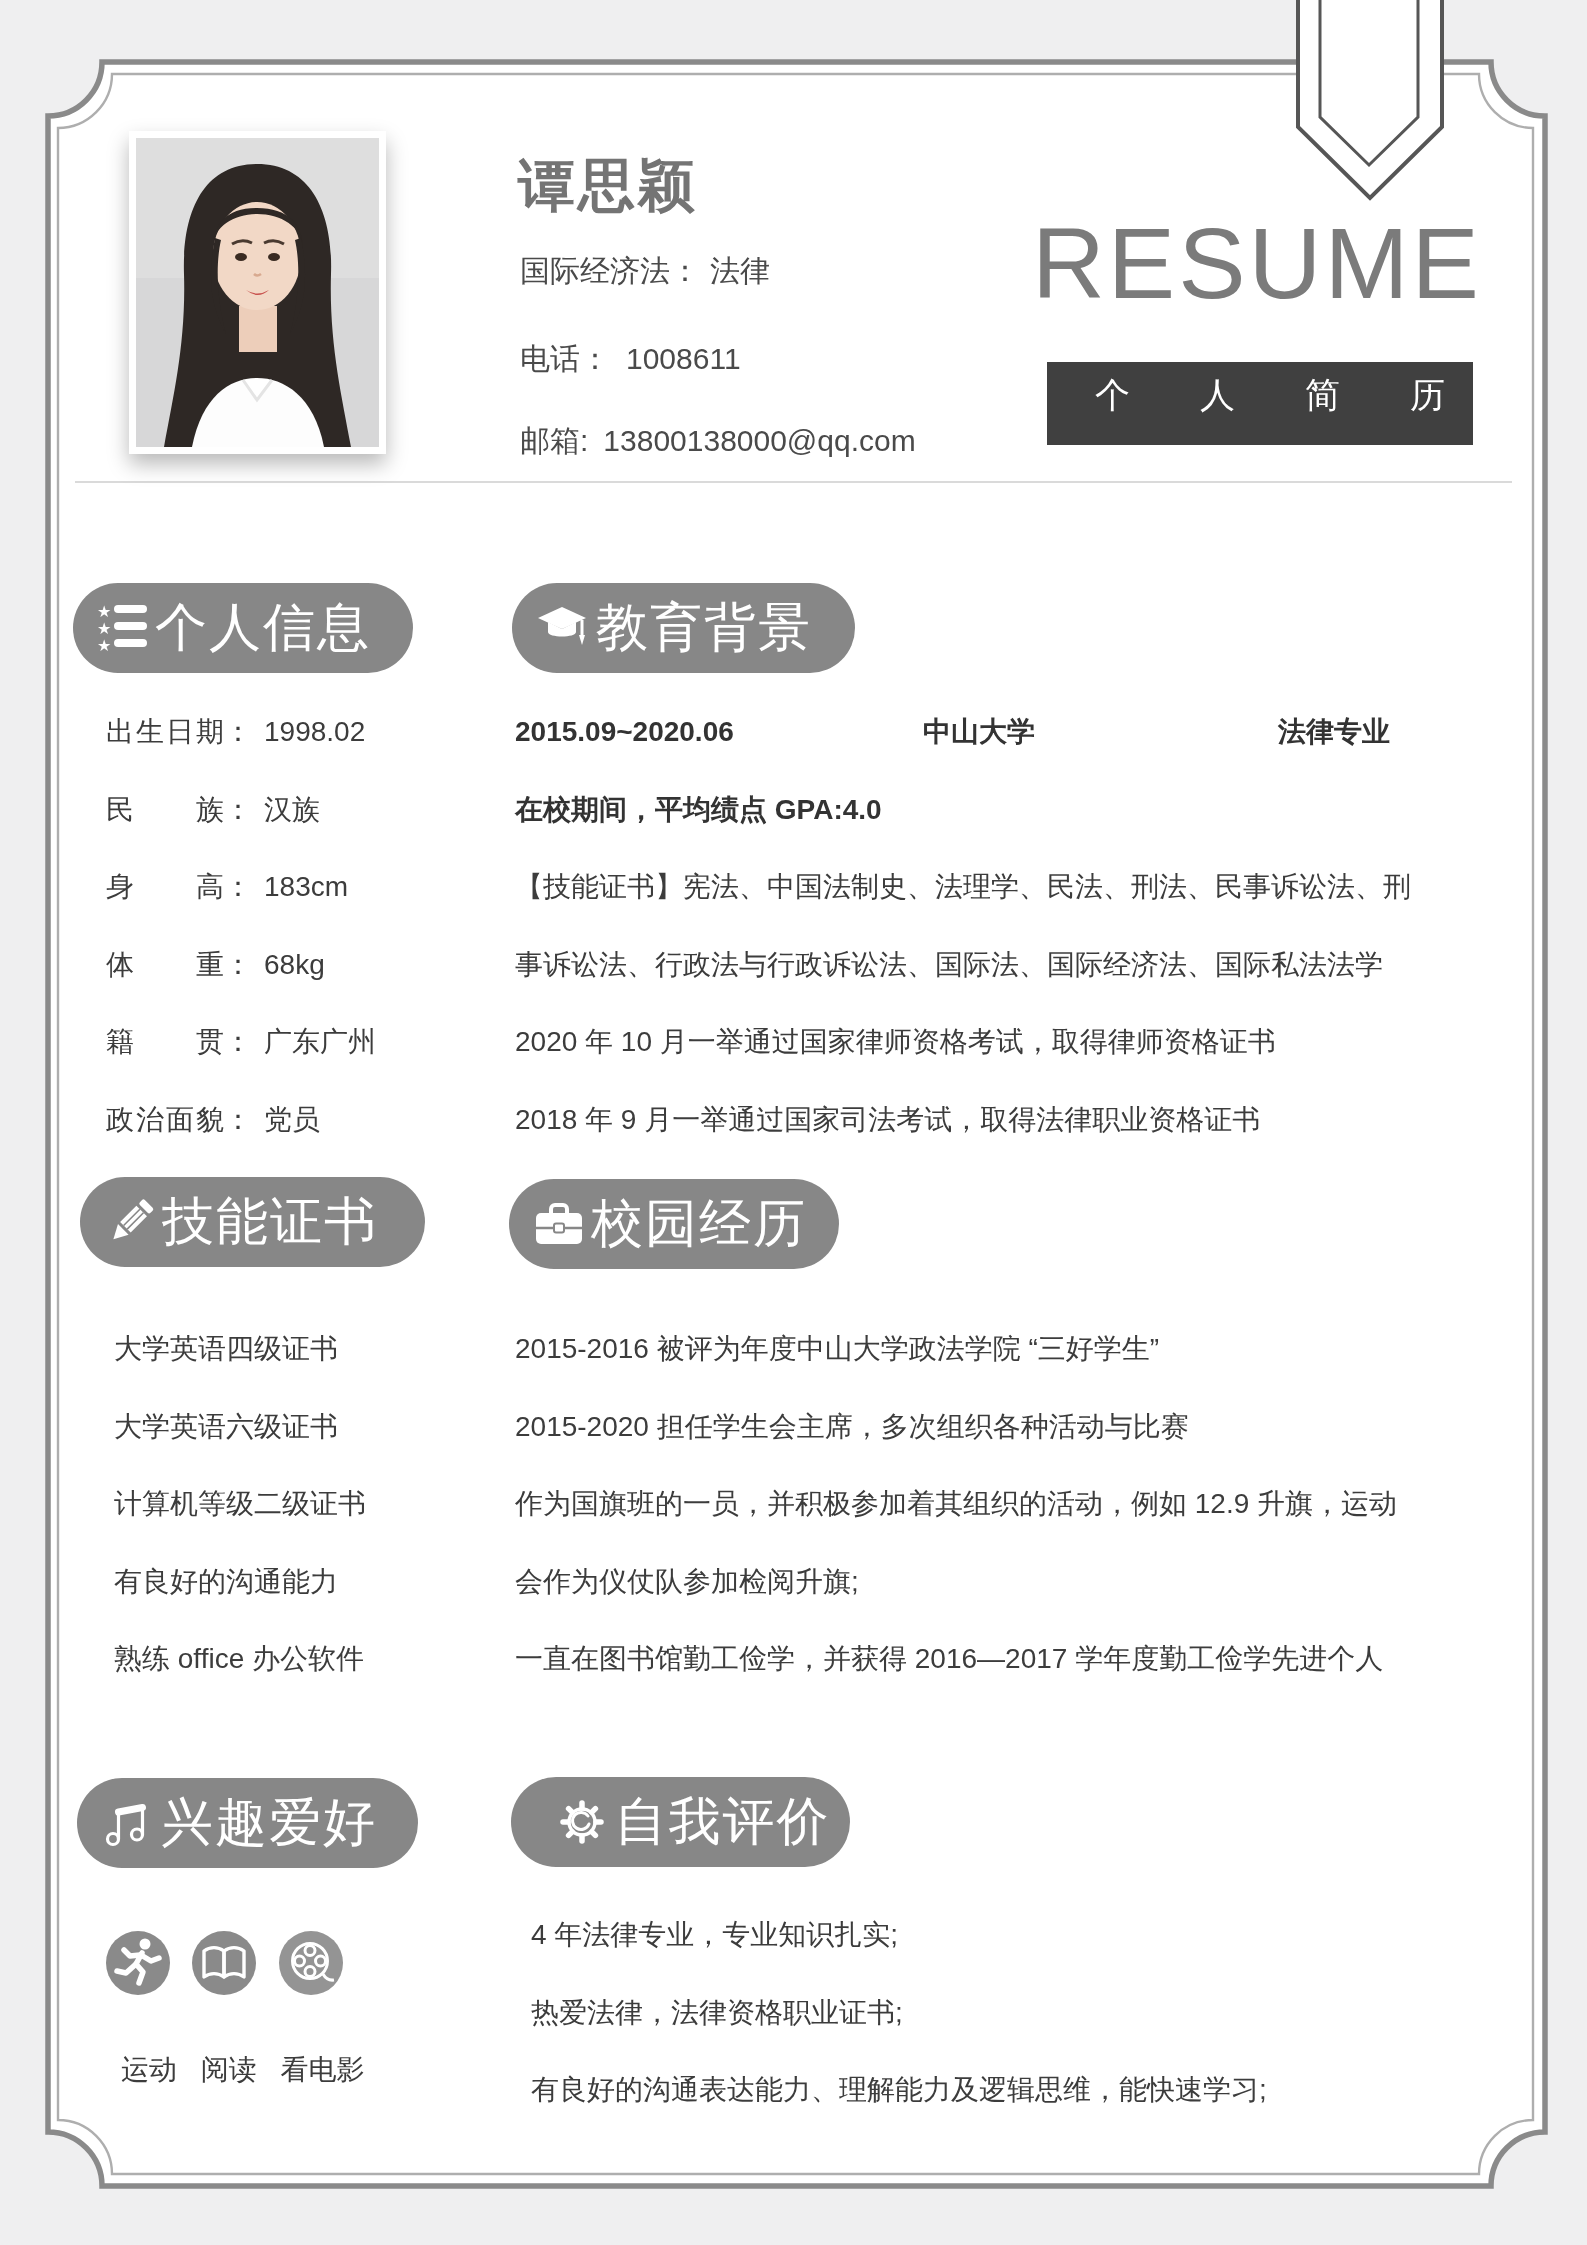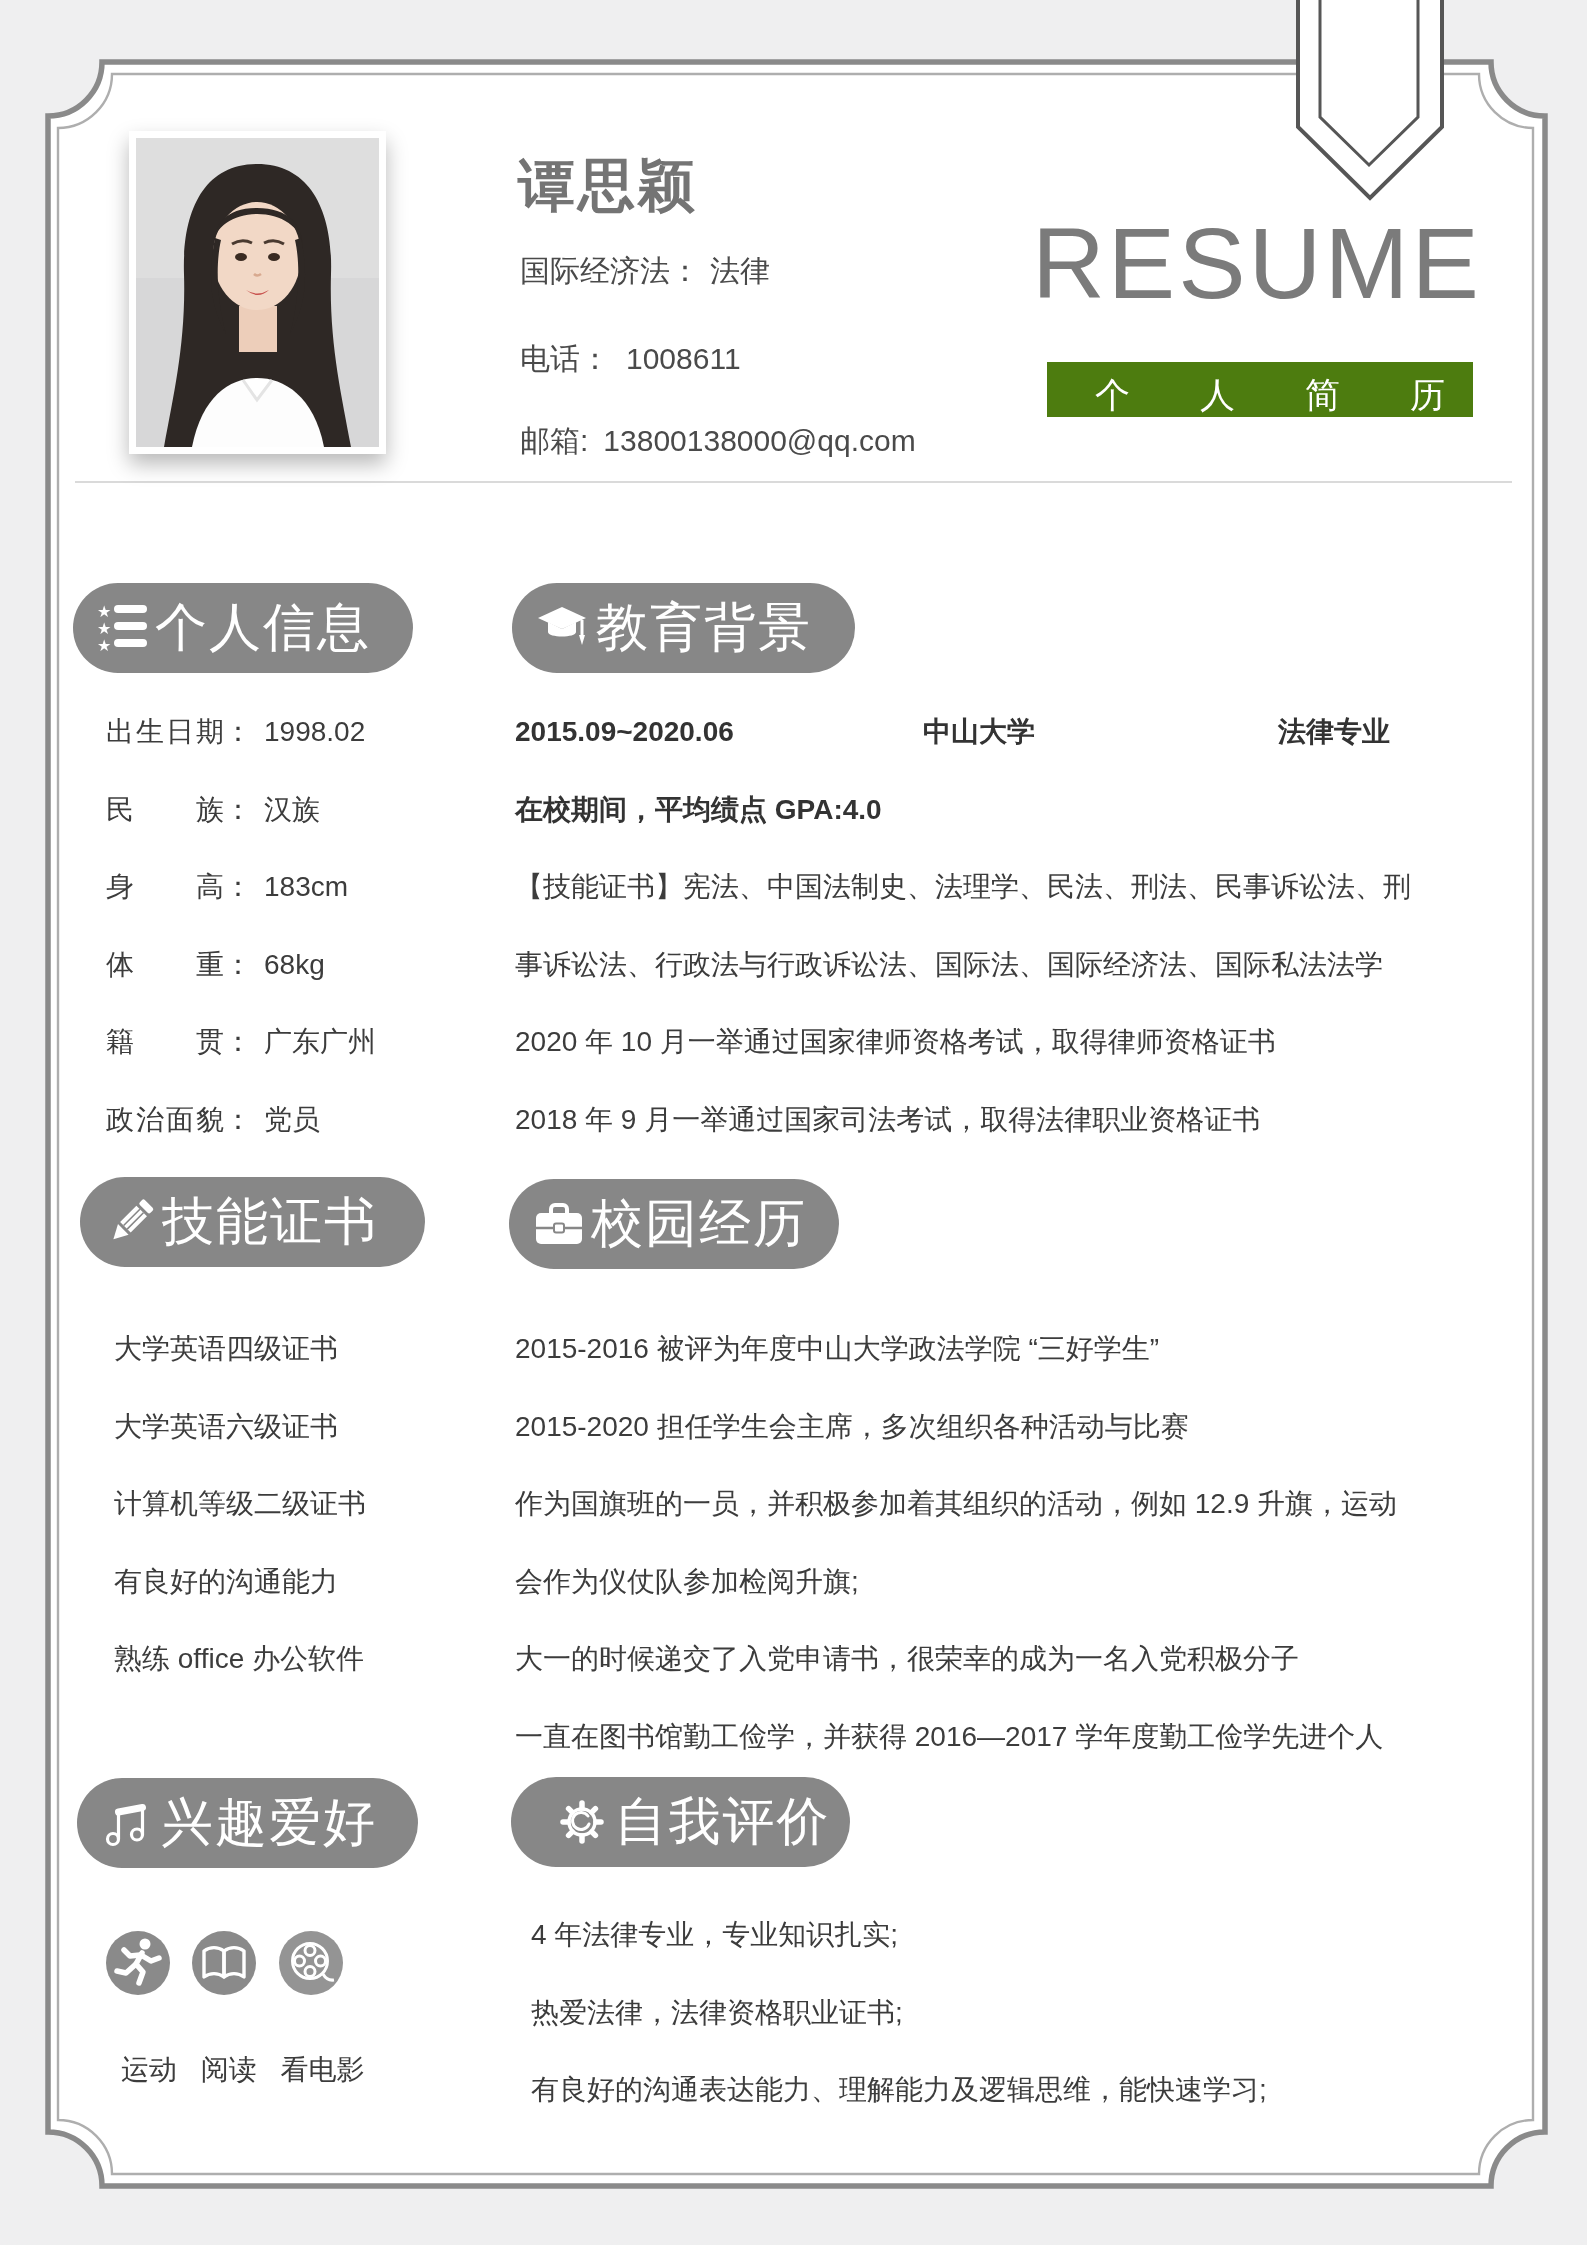--- a/index.html
+++ b/index.html
@@ -28,21 +28,21 @@
   }
   .contact-line{left:520px;font-size:30px;color:#4a4a4a;z-index:3;white-space:nowrap;}
   .contact-line .val{margin-left:16px;}
   .contact-line .val.tight{margin-left:15px;}
   .resume-title{
     left:1000px;top:213px;width:482px;text-align:right;
     font-size:101px;font-weight:400;color:#7b7b7b;letter-spacing:3px;
     line-height:1;z-index:3;
   }
   .banner{
-    left:1047px;top:362px;width:426px;height:55px;background:#4d7c0f;
+    left:1047px;top:362px;width:426px;height:83px;background:#404040;
     overflow:hidden;z-index:3;
   }
   .banner span{
     display:block;padding-left:48px;line-height:65px;font-size:35px;
     color:#ffffff;letter-spacing:70px;white-space:nowrap;
   }
   .divider{left:75px;top:481px;width:1437px;height:2px;background:#dadada;z-index:2;}
 
   
   .pill{
@@ -231,21 +231,20 @@
   <div class="row">计算机等级二级证书</div>
   <div class="row">有良好的沟通能力</div>
   <div class="row">熟练 office 办公软件</div>
 </div>
 
 <div class="abs rows" style="left:515px;top:1310px;width:990px;">
   <div class="row">2015-2016 被评为年度中山大学政法学院 “三好学生”</div>
   <div class="row">2015-2020  担任学生会主席，多次组织各种活动与比赛</div>
   <div class="row">作为国旗班的一员，并积极参加着其组织的活动，例如 12.9 升旗，运动</div>
   <div class="row">会作为仪仗队参加检阅升旗;</div>
-  <div class="row">大一的时候递交了入党申请书，很荣幸的成为一名入党积极分子</div>
   <div class="row">一直在图书馆勤工俭学，并获得 2016—2017 学年度勤工俭学先进个人</div>
 </div>
 
 <div class="abs hobby-circle" style="left:106px;top:1931px;">
   <svg width="64" height="64" viewBox="0 0 64 64">
     <circle cx="39" cy="13" r="5.5" fill="#ffffff"></circle>
     <g stroke="#ffffff" stroke-width="5.5" fill="none" stroke-linecap="round" stroke-linejoin="round">
       <path d="M36 22 L30 33 L37 41 L33 52"></path>
       <path d="M30 33 L20 42 L11 40"></path>
       <path d="M35 24 L45 30 L53 27"></path>

